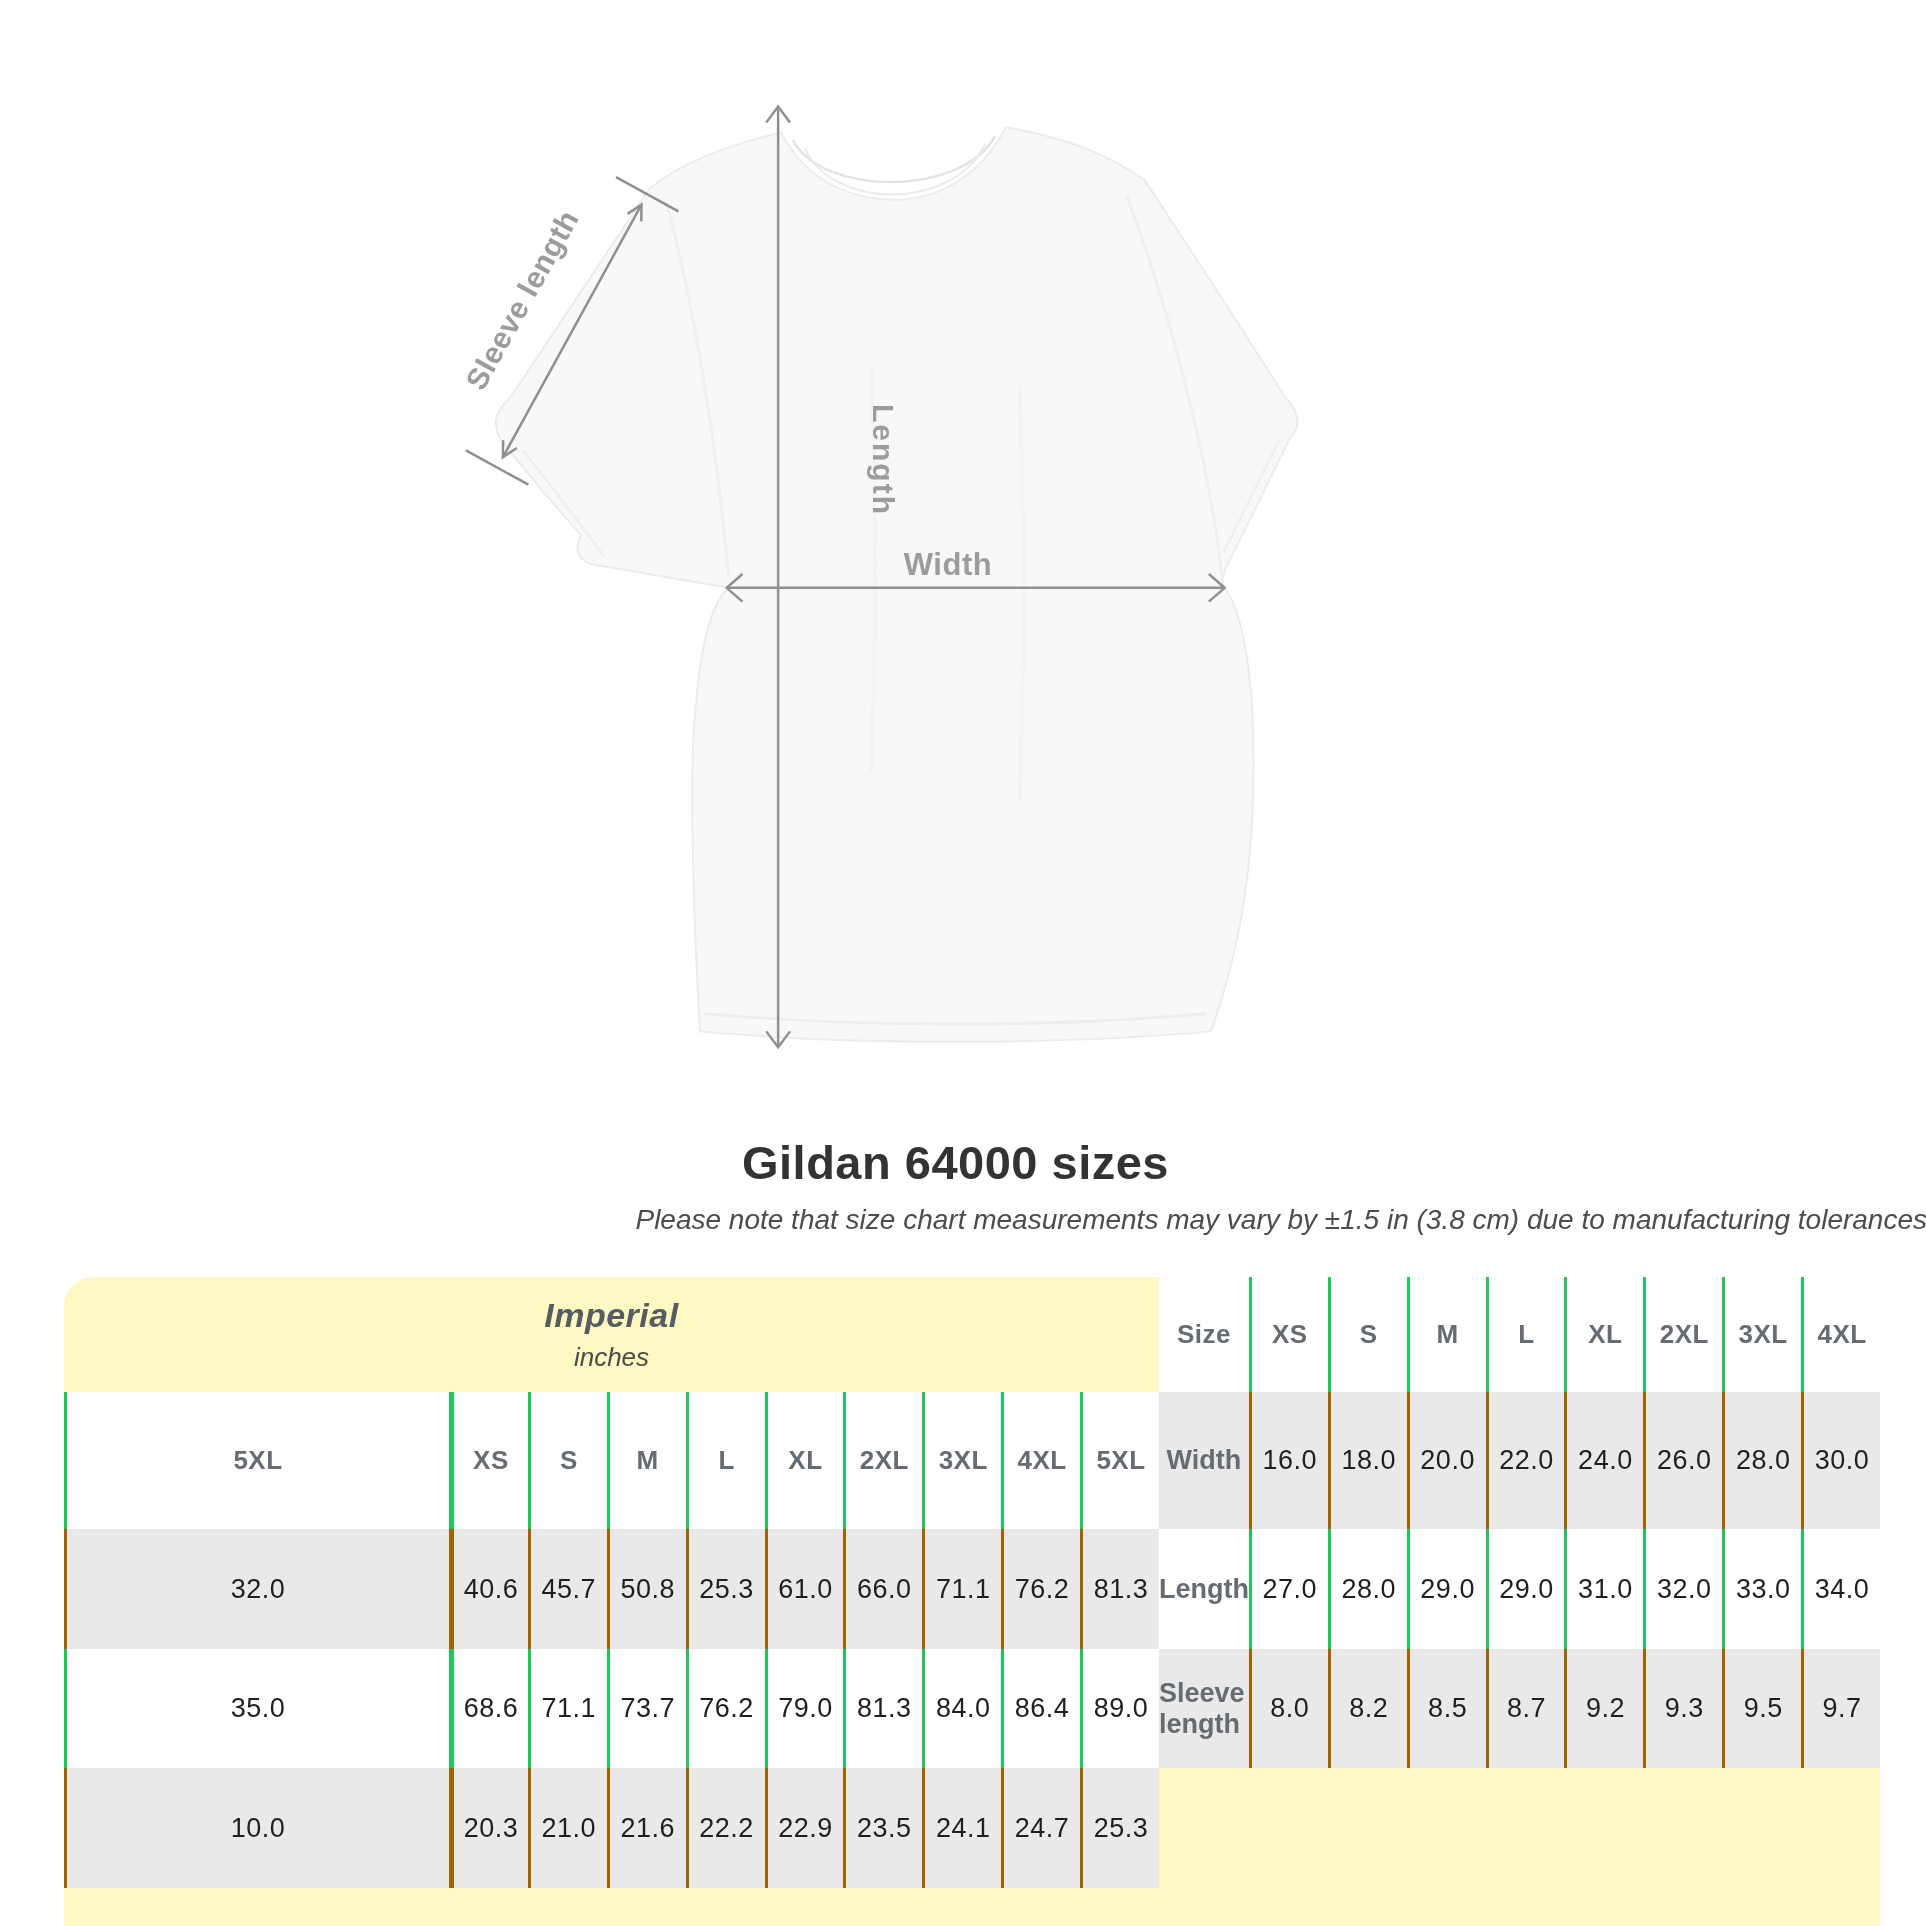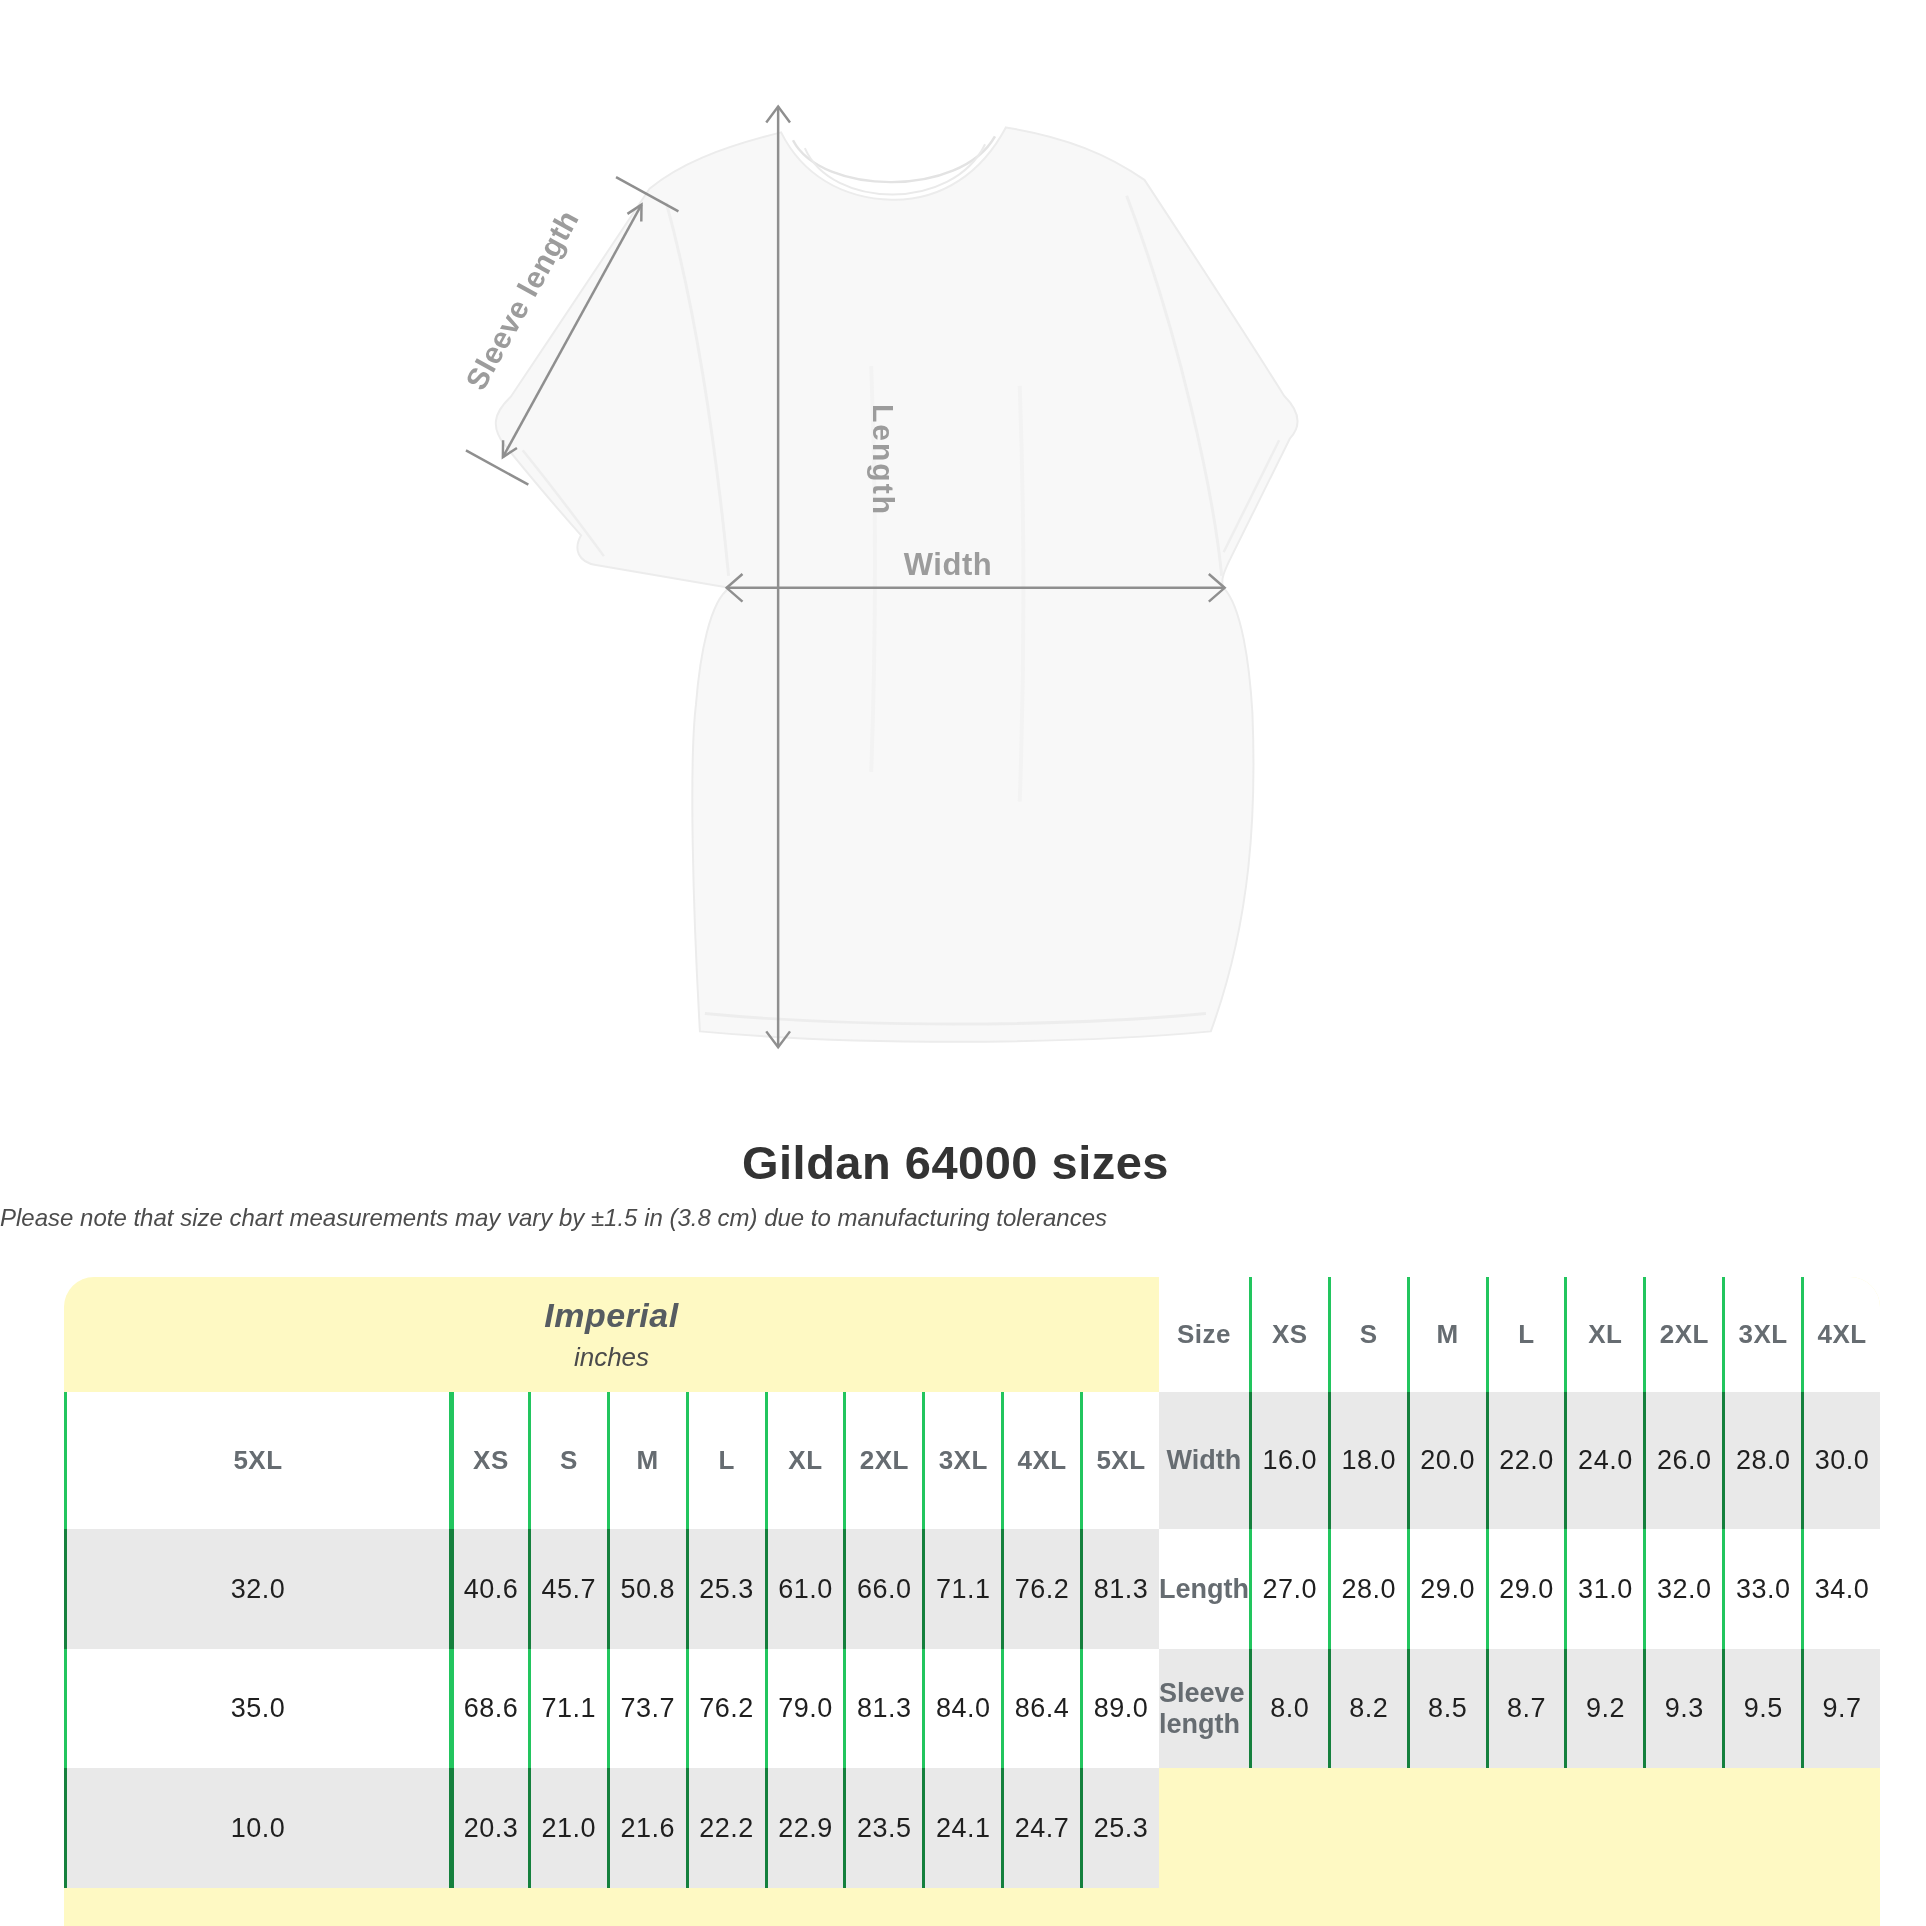--- a/index.html
+++ b/index.html
@@ -8,34 +8,34 @@
   
   .figure{position:absolute;left:376px;top:69px;width:931px;height:1000px}
   .figure svg{position:absolute;left:0;top:0}
   .ann{position:absolute;font-weight:bold;color:#9c9c9c;white-space:nowrap}
   .ann-sleeve{left:-2px;top:214px;width:297px;text-align:center;font-size:30px;transform:rotate(-61deg);letter-spacing:0.5px}
   .ann-length{left:490px;top:335px;writing-mode:vertical-rl;font-size:30px;letter-spacing:2px}
   .ann-width{left:473px;top:478px;width:198px;text-align:center;font-size:31px;letter-spacing:0.5px}
 
   
   .title{position:absolute;left:0;right:16px;top:1135px;text-align:center;font-size:47px;font-weight:bold;color:#333;letter-spacing:0.5px}
-  .subtitle{position:absolute;left:0;right:0;top:1204px;text-align:left;font-size:24px;font-style:italic;color:#4c4c4c}
+  .subtitle{position:absolute;left:0;right:0;top:1204px;text-align:right;font-size:28px;font-style:italic;color:#4c4c4c}
 
   
   .table{position:absolute;left:64px;top:1277px;width:1816px;height:722px;background:#fef9c3;border-radius:30px;overflow:hidden;
          display:grid;grid-template-columns:385px repeat(18,1fr);grid-template-rows:115px 137px 120px 119px 120px}
   .band{grid-row:1;display:flex;flex-direction:column;align-items:center;justify-content:center;gap:7px}
   .band-l{grid-column:1/11}
   .band-r{grid-column:11/20}
   .uname{font-size:34px;font-weight:bold;font-style:italic;color:#565c61;letter-spacing:0.5px}
   .uunit{font-size:26px;font-style:italic;color:#4b4b4b}
 
   .c{display:flex;align-items:center;justify-content:center}
   .w{background:#fff;border-left:3px solid #22c55e}
-  .g{background:#e9e9e9;border-left:3px solid #15803d}
+  .g{background:#e9e9e9;border-left:3px solid #a16207}
   .f{border-left:none}
   .m{border-left-width:5px}
   .h{font-weight:bold;color:#666c71;font-size:26px;letter-spacing:0.5px}
   .lab{font-weight:bold;color:#666c71;font-size:27px}
   .v{color:#1f1f1f;font-size:27px;letter-spacing:0.5px}
 </style>
 </head>
 <body>
 
 <div>

